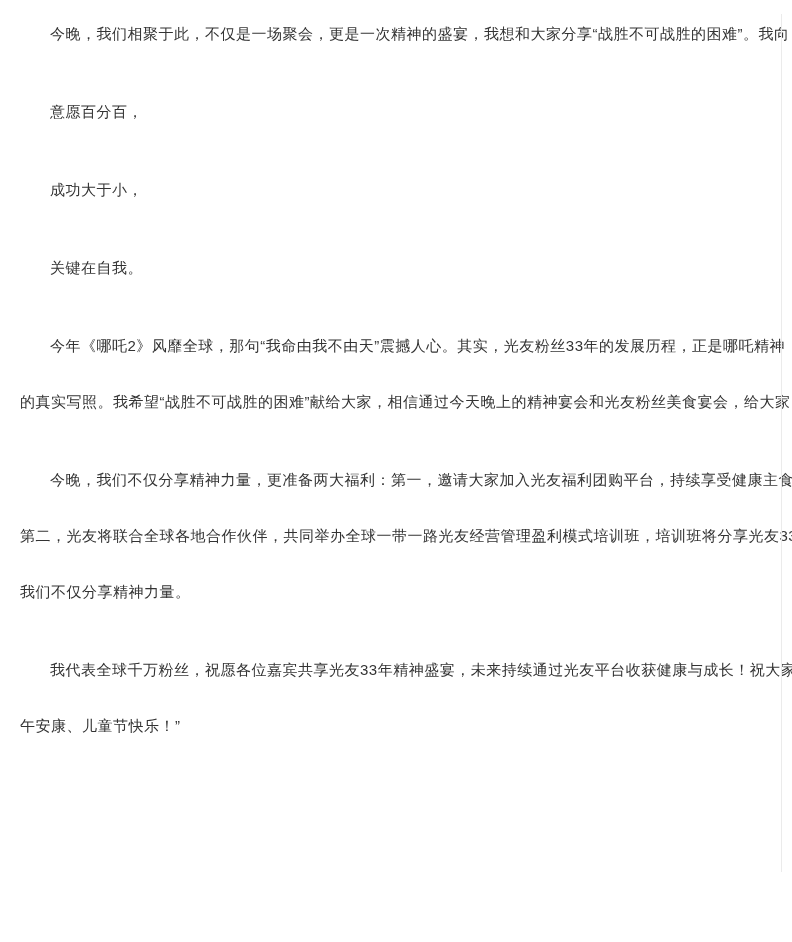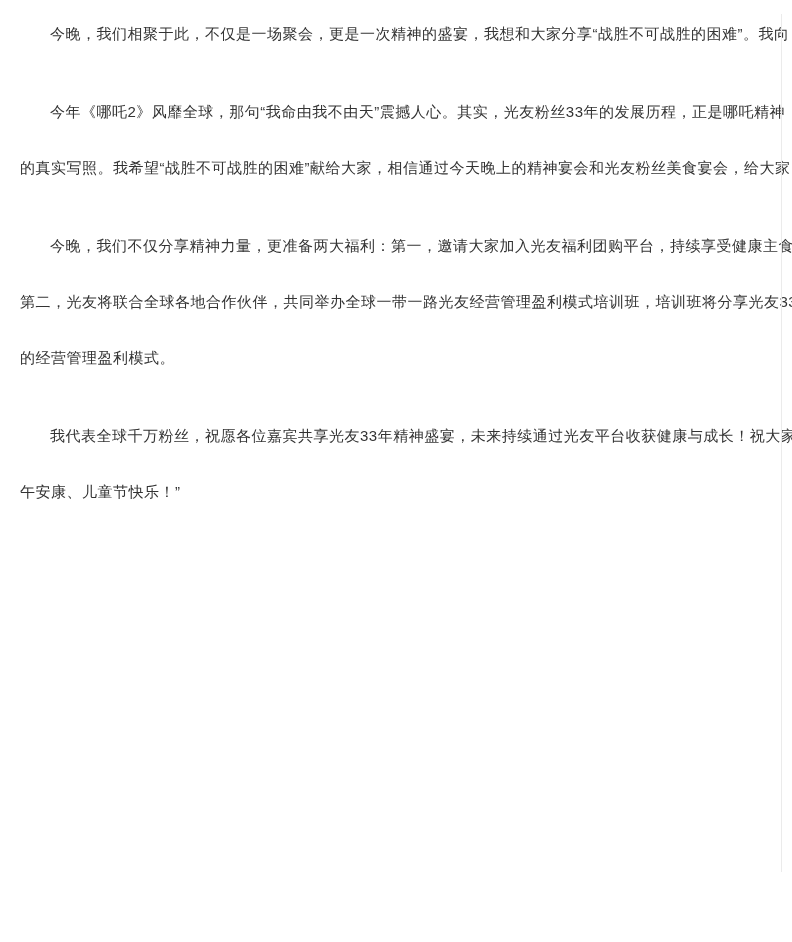--- a/index.html
+++ b/index.html
@@ -42,27 +42,36 @@
 </style>
 </head>
 <body style="background: rgb(255, 255, 255);">
 
 <div class="page">
   <div id="content" style="color: rgb(51, 51, 51);">
       <div class="para indent">
         <div class="line">今晚，我们相聚于此，不仅是一场聚会，更是一次精神的盛宴，我想和大家分享“战胜不可战胜的困难”。我向</div>
       </div>
       <div class="para indent">
+        <div class="line">意愿百分百，</div>
+      </div>
+      <div class="para indent">
+        <div class="line">成功大于小，</div>
+      </div>
+      <div class="para indent">
+        <div class="line">关键在自我。</div>
+      </div>
+      <div class="para indent">
         <div class="line">今年《哪吒2》风靡全球，那句“我命由我不由天”震撼人心。其实，光友粉丝33年的发展历程，正是哪吒精神</div>
         <div class="line">的真实写照。我希望“战胜不可战胜的困难”献给大家，相信通过今天晚上的精神宴会和光友粉丝美食宴会，给大家</div>
       </div>
       <div class="para indent">
         <div class="line">今晚，我们不仅分享精神力量，更准备两大福利：第一，邀请大家加入光友福利团购平台，持续享受健康主食；</div>
         <div class="line">第二，光友将联合全球各地合作伙伴，共同举办全球一带一路光友经营管理盈利模式培训班，培训班将分享光友33年</div>
-        <div class="line">的经营管理盈利模式。</div>
+        <div class="line">我们不仅分享精神力量。</div>
       </div>
       <div class="para indent">
         <div class="line">我代表全球千万粉丝，祝愿各位嘉宾共享光友33年精神盛宴，未来持续通过光友平台收获健康与成长！祝大家端</div>
         <div class="line">午安康、儿童节快乐！”</div>
       </div>
     </div>
   <div class="right-rule" style="background: rgb(235, 235, 235);"></div>
 </div>
 
 </body></html>

